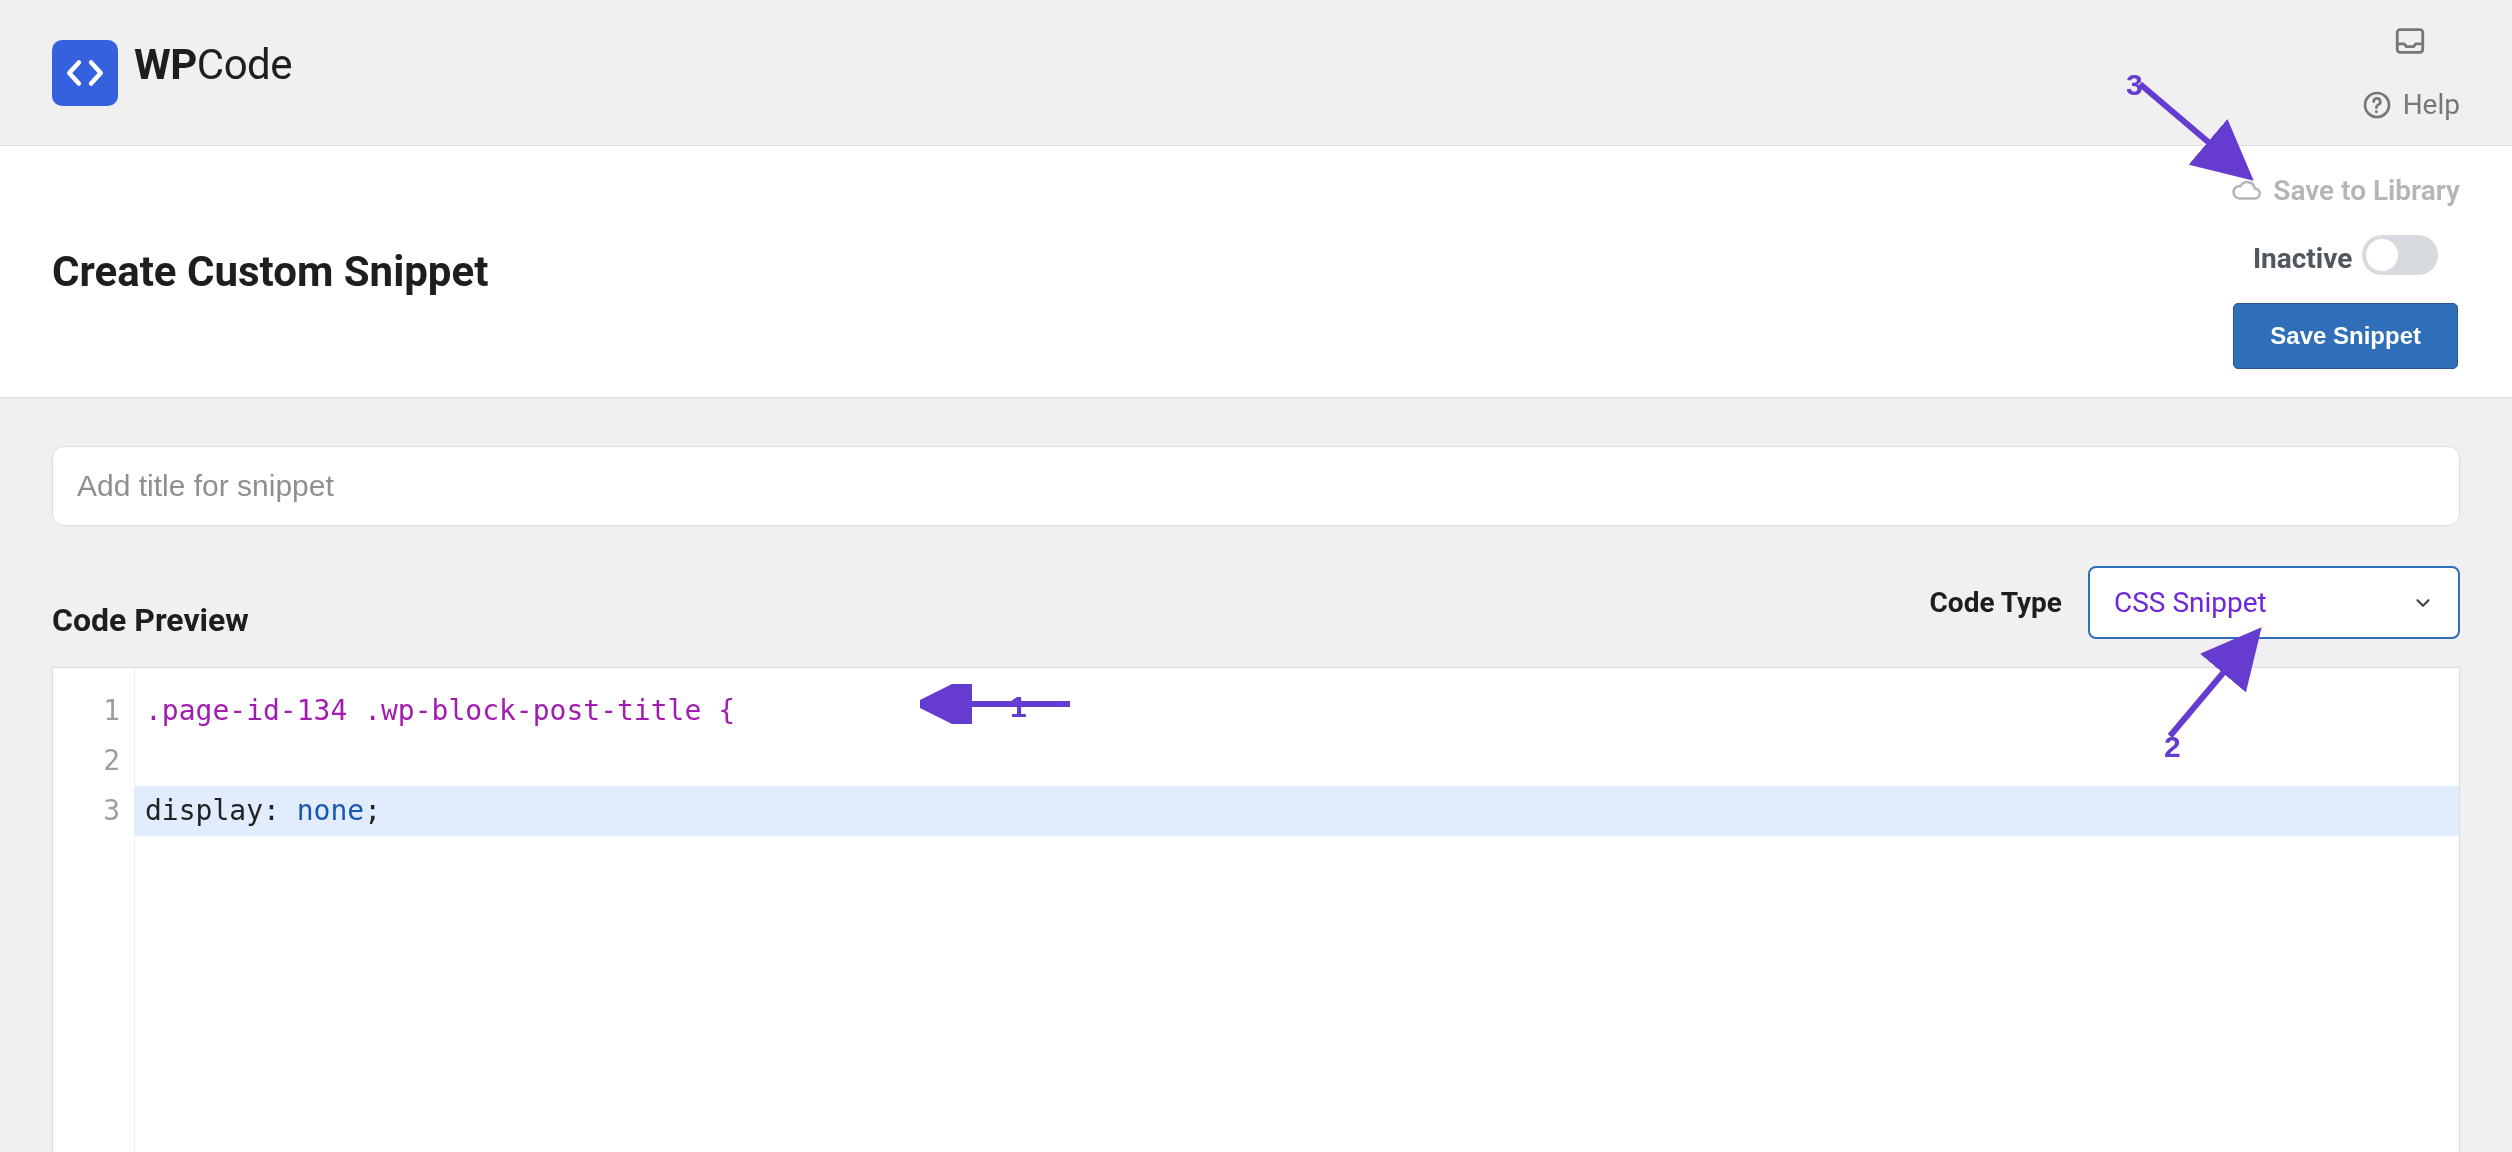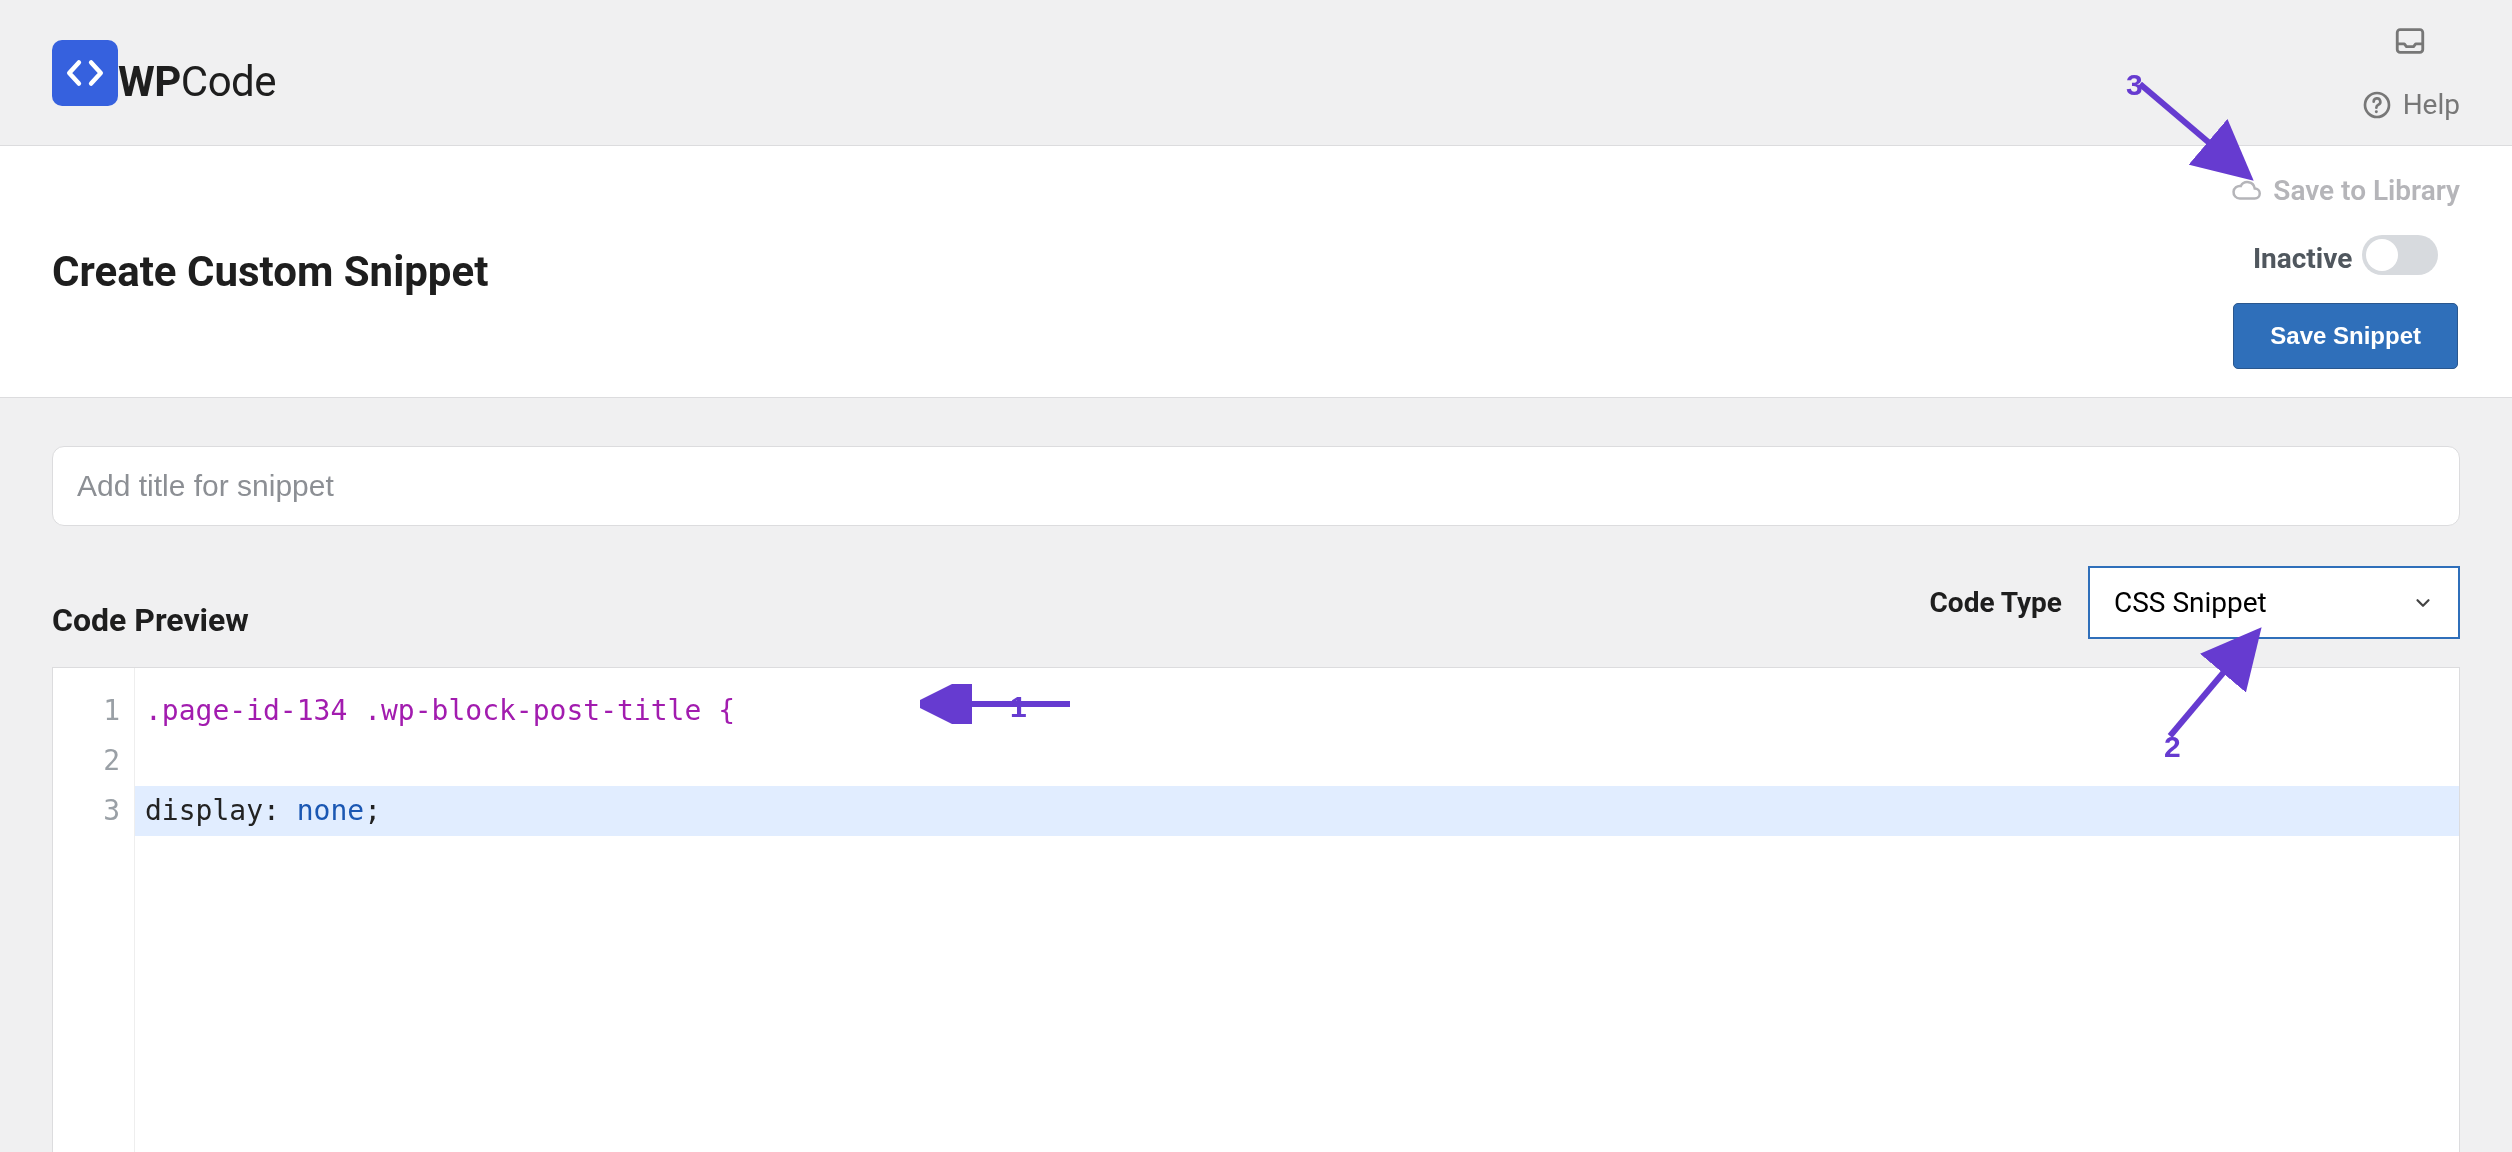--- a/index.html
+++ b/index.html
@@ -1,20 +1,20 @@
 <!DOCTYPE html>
 <html><head>
 <meta charset="utf-8">
 <style>
 * { box-sizing: border-box; margin: 0; padding: 0; }
 body { font-family: -apple-system, BlinkMacSystemFont, "Segoe UI", Roboto, Helvetica, Arial, sans-serif; background: #f0f0f1; color: #1e1e1e; width: 2512px; }
 
 
 .top-bar { display: flex; align-items: center; justify-content: space-between; padding: 24px 52px 24px 52px; border-bottom: 1px solid #dcdcde; }
-.brand { display: flex; align-items: flex-end; }
+.brand { display: flex; align-items: flex-start; gap: 16px; }
 .brand-mark { width: 66px; height: 66px; background: #3661de; border-radius: 10px; display: flex; align-items: center; justify-content: center; }
 .brand-name { font-size: 42px; font-weight: 400; color: #1e1e1e; letter-spacing: -0.5px; }
 .brand-name .bold { font-weight: 700; }
 .top-right { display: flex; align-items: center; gap: 30px; flex-direction: column; }
 .help { display: flex; align-items: center; gap: 10px; color: #777; font-size: 28px; }
 .tray-icon, .help-icon { color: #777; }
 
 
 .action-bar { background: #fff; border-bottom: 1px solid #dcdcde; display: flex; align-items: center; justify-content: space-between; padding: 28px 52px; }
 .page-title { font-size: 42px; font-weight: 700; color: #1e1e1e; }
@@ -28,21 +28,21 @@
 
 
 .content { padding: 48px 52px 60px 52px; }
 .title-input { width: 100%; font-size: 30px; padding: 22px 24px; border: 1px solid #dcdcde; border-radius: 12px; background: #fff; color: #1e1e1e; }
 .title-input::placeholder { color: #8c8f94; }
 
 .row-head { display: flex; align-items: flex-end; justify-content: space-between; margin-top: 40px; }
 .section-title { font-size: 32px; font-weight: 700; color: #1e1e1e; }
 .ct-wrap { display: flex; align-items: center; gap: 26px; }
 .ct-label { font-size: 28px; font-weight: 700; color: #1e1e1e; }
-.ct-select { display: flex; align-items: center; justify-content: space-between; gap: 16px; min-width: 372px; border: 2px solid #2f6fba; border-radius: 0; padding: 18px 24px; font-size: 28px; color: #000000; background: #fff; cursor: pointer; }
+.ct-select { display: flex; align-items: center; justify-content: space-between; gap: 16px; min-width: 372px; border: 2px solid #2f6fba; border-radius: 8px; padding: 18px 24px; font-size: 28px; color: #6d28d9; background: #fff; cursor: pointer; }
 
 
 .editor { margin-top: 28px; border: 1px solid #dcdcde; background: #fff; display: flex; min-height: 590px; }
 .gutter { width: 82px; background: #fff; border-right: 1px solid #eee; padding: 18px 14px 0 0; text-align: right; color: #9aa0a6; font-family: ui-monospace, SFMono-Regular, Menlo, Consolas, monospace; font-size: 28px; line-height: 50px; }
 .code { flex: 1; padding: 18px 0 0 0; font-family: ui-monospace, SFMono-Regular, Menlo, Consolas, monospace; font-size: 28px; line-height: 50px; position: relative; }
 .cline { padding: 0 10px; height: 50px; white-space: pre; }
 .cline.hl { background: #e1edff; }
 .tok-class { color: #a21caf; }
 .tok-prop { color: #222; }
 .tok-val { color: #1a57b3; }

